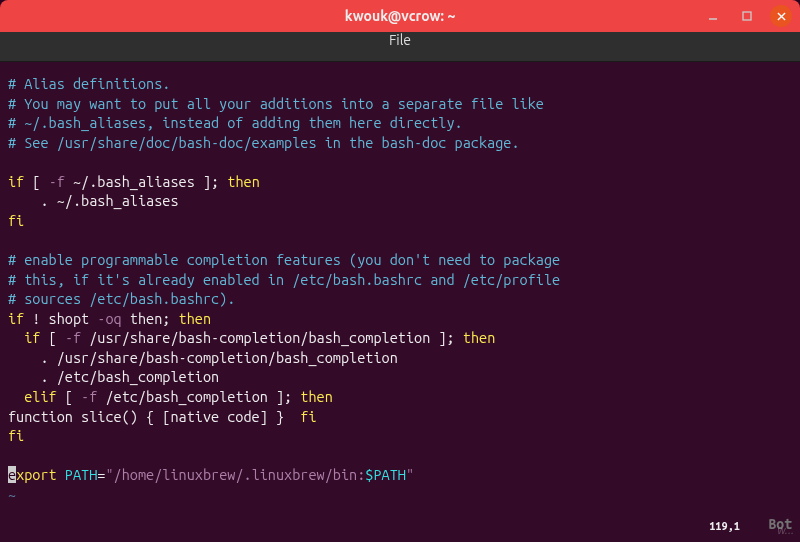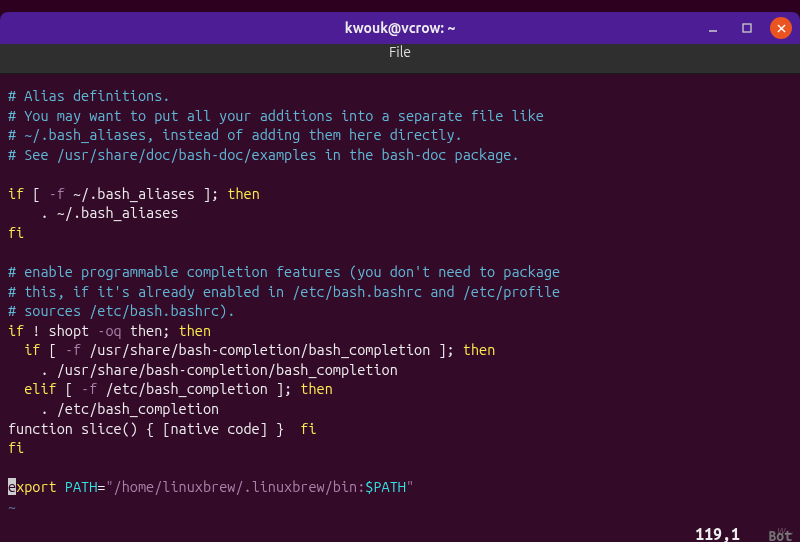--- a/index.html
+++ b/index.html
@@ -6,26 +6,25 @@
     body {
       width: 800px;
       height: 542px;
       background: #2c001e;
       font-family: "Ubuntu Mono", "DejaVu Sans Mono", monospace;
       overflow: hidden;
       position: relative;
     }
     .titlebar {
       height: 32px;
-      background: #4c1d95;
+      background: #ef4444;
       display: flex;
       align-items: center;
       position: relative;
       border-radius: 8px 8px 0 0;
-      margin-top: 12px;
     }
     .title {
       color: #eee;
       font-family: Ubuntu, sans-serif;
       font-size: 14px;
       font-weight: bold;
       position: absolute;
       left: 50%;
       transform: translateX(-50%);
     }
@@ -78,21 +77,21 @@
     .var { color: #34e2e2; }
     .normal { color: #eee; }
     .tilde { color: #5a7ca0; }
     .cursor { background: #cdcdcd; color: #2c001e; }
     .status {
       position: absolute;
       right: 60px;
       bottom: 8px;
       color: #eee;
       font-weight: bold;
-      font-size: 16px;
+      font-size: 11px;
     }
     .status2 {
       position: absolute;
       right: 8px;
       bottom: 8px;
       color: #737373;
       font-weight: bold;
       font-size: 14px;
     }
     .watermark {
@@ -148,22 +147,22 @@
   <div class="line"><span class="keyword">if</span><span class="normal"> [ </span><span class="string">-f</span><span class="normal"> ~/.bash_aliases ]; </span><span class="keyword">then</span></div>
   <div class="line normal">    . ~/.bash_aliases</div>
   <div class="line keyword">fi</div>
   <div class="line"></div>
   <div class="line comment"># enable programmable completion features (you don't need to package</div>
   <div class="line comment"># this, if it's already enabled in /etc/bash.bashrc and /etc/profile</div>
   <div class="line comment"># sources /etc/bash.bashrc).</div>
   <div class="line"><span class="keyword">if</span><span class="normal"> ! shopt </span><span class="string">-oq</span><span class="normal"> then; </span><span class="keyword">then</span></div>
   <div class="line"><span>  </span><span class="keyword">if</span><span class="normal"> [ </span><span class="string">-f</span><span class="normal"> /usr/share/bash-completion/bash_completion ]; </span><span class="keyword">then</span></div>
   <div class="line normal">    . /usr/share/bash-completion/bash_completion</div>
+  <div class="line normal">    . /etc/bash_completion</div>
   <div class="line"><span>  </span><span class="keyword">elif</span><span class="normal"> [ </span><span class="string">-f</span><span class="normal"> /etc/bash_completion ]; </span><span class="keyword">then</span></div>
-  <div class="line normal">    . /etc/bash_completion</div>
   <div class="line"><span class="normal">function slice() { [native code] }</span><span class="keyword">  fi</span></div>
   <div class="line keyword">fi</div>
   <div class="line"></div>
   <div class="line"><span class="cursor">e</span><span class="keyword">xport </span><span class="var">PATH</span><span class="normal">=</span><span class="string">"/home/linuxbrew/.linuxbrew/bin:</span><span class="var">$PATH</span><span class="string">"</span></div>
   <div class="line tilde">~</div>
 
   <div class="status">119,1</div>
   <div class="status2">Bot</div>
 </div>
 

